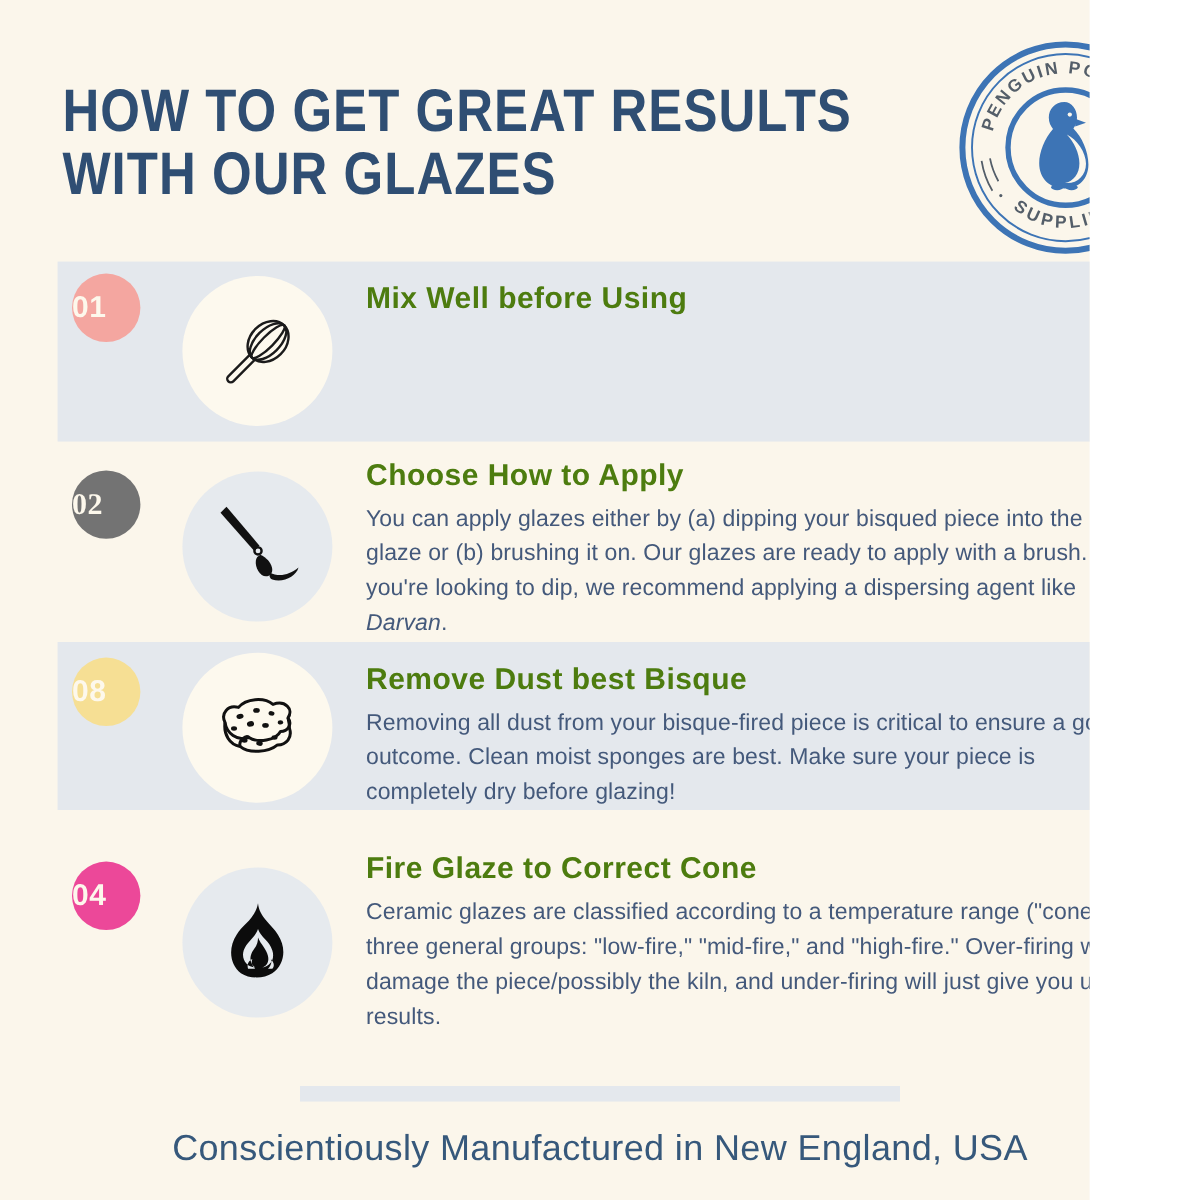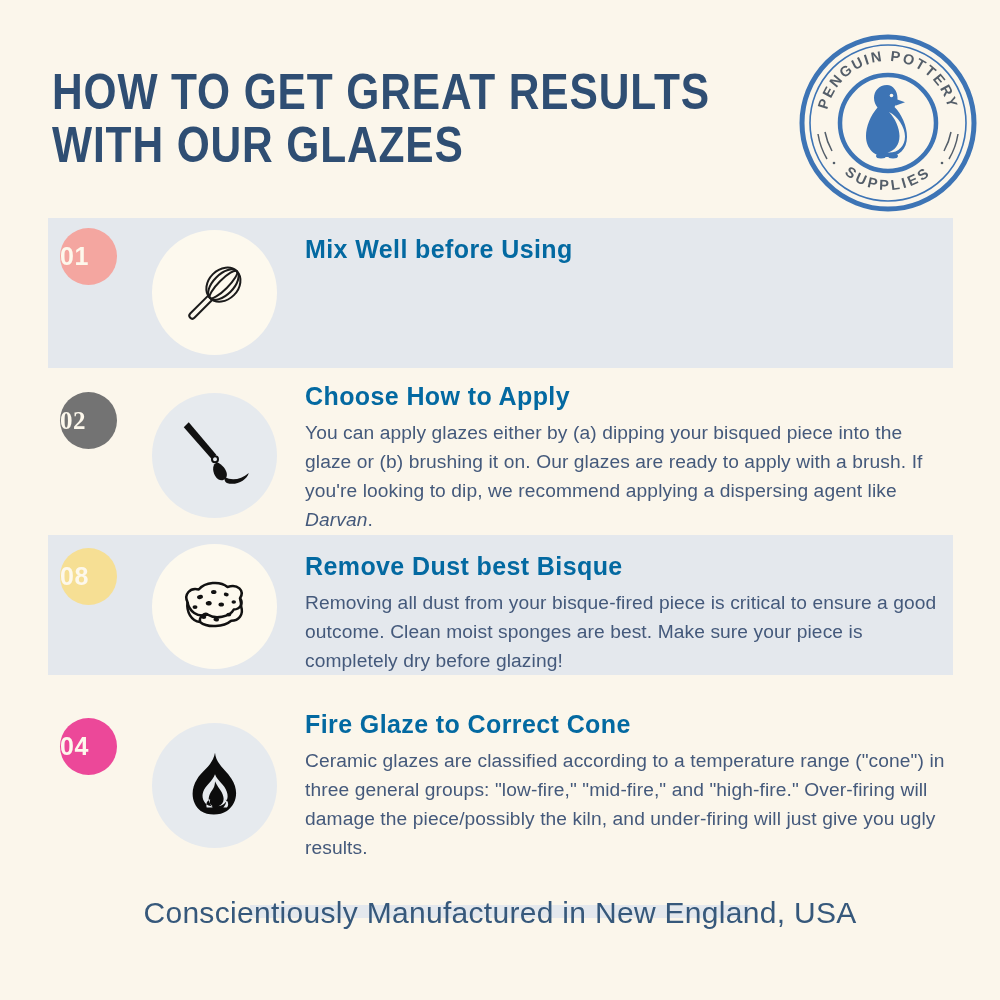--- a/index.html
+++ b/index.html
@@ -2,21 +2,21 @@
 <html><head>
 <meta charset="utf-8">
 <style>
   html,body{margin:0;padding:0;}
   body{
     width:1000px;height:1000px;
     font-family:"Liberation Sans", sans-serif;
     background:#ffffff;
   }
   .poster{
-    position:relative;width:1000px;height:1000px;
+    position:relative;width:908px;height:1000px;
     background:#FBF6EB;overflow:hidden;
   }
 
   
   .title{
     position:absolute;left:52px;top:66px;
     color:#2F4E73;font-weight:800;font-size:50px;line-height:53px;
     letter-spacing:1px;
     transform:scaleX(0.85);transform-origin:left top;
     white-space:nowrap;
@@ -53,33 +53,33 @@
   .s4 .icon-circle{top:5px;}
 
   .step-text{position:absolute;left:257px;width:648px;}
   .s1 .step-text{top:7px;}
   .s2 .step-text{top:-10px;}
   .s3 .step-text{top:4px;}
   .s4 .step-text{top:-8px;}
 
   .step-title{
     margin:0 0 7px 0;
-    font-size:25px;font-weight:700;color:#0369a1;letter-spacing:0.4px;
+    font-size:25px;font-weight:700;color:#4d7c0f;letter-spacing:0.4px;
   }
   .step-body{
     margin:0;font-size:19.2px;line-height:29px;color:#44597B;letter-spacing:0.1px;
   }
   .step-body em{font-style:italic;}
 
   
   .footer-divider{
     position:absolute;left:250px;top:905px;width:500px;height:13px;background:#E4E8ED;
   }
   .footer-text{
-    position:absolute;left:0;top:896px;width:1000px;text-align:center;
+    position:absolute;left:0;top:941px;width:1000px;text-align:center;
     font-size:30px;color:#36587B;letter-spacing:0.3px;font-weight:400;
   }
 
   .icon-svg{display:block;}
 </style>
 </head>
 <body>
 
 <div class="poster">
 

